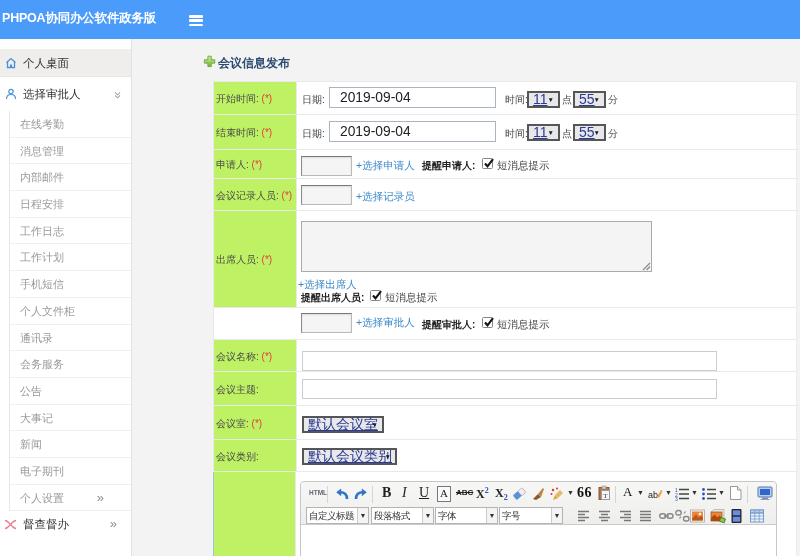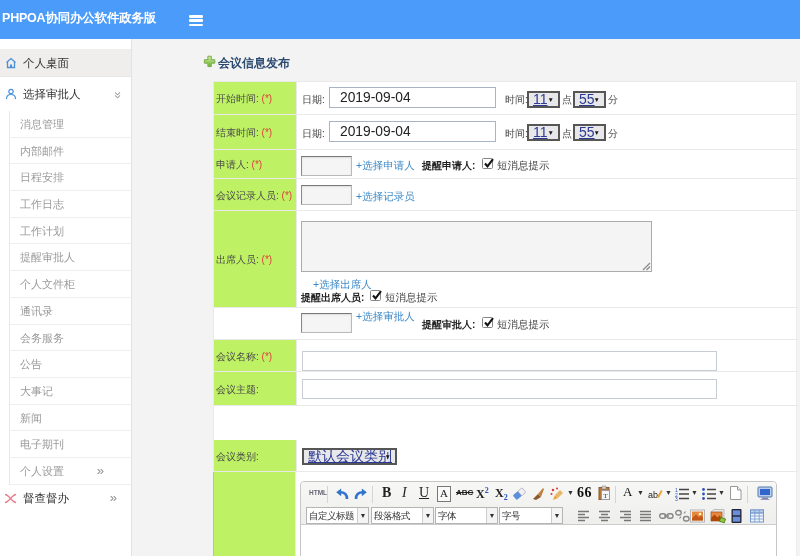--- a/index.html
+++ b/index.html
@@ -70,26 +70,27 @@
     </div>
   <div class="srow" id="m2">
       <svg width="12" height="12" viewBox="0 0 12 12">
         <circle cx="6" cy="3.5" r="2.2" fill="none" stroke="#4a90d9" stroke-width="1.2"></circle>
         <path d="M1.5 11 C1.5 7.8 3.5 6.5 6 6.5 C8.5 6.5 10.5 7.8 10.5 11" fill="none" stroke="#4a90d9" stroke-width="1.2"></path>
       </svg>
       <span class="txt">选择审批人</span>
       <span class="chev" style="transform:rotate(90deg);top:1px;right:10px;">»</span>
     </div>
   <div id="sub">
+    <div>在线考勤</div>
     <div>消息管理</div>
     <div>内部邮件</div>
     <div>日程安排</div>
     <div>工作日志</div>
     <div>工作计划</div>
-    <div>提醒审批人</div>
+    <div>手机短信</div>
     <div>个人文件柜</div>
     <div>通讯录</div>
     <div>会务服务</div>
     <div>公告</div>
     <div>大事记</div>
     <div>新闻</div>
     <div>电子期刊</div>
     <div>个人设置<span class="chev2">»</span></div>
   </div>
   <div id="m3">
@@ -176,35 +177,35 @@
   <div class="row" style="top:129px;height:97px;">
     <div class="lbl">
         <span class="in">出席人员: <span class="red">(*)</span></span>
       </div>
     <div class="fld">
       <div style="position:absolute;left:3px;top:10px;width:351px;height:51px;border:1px solid #ababab;background:#f4f4f4;">
         <svg style="position:absolute;right:0px;bottom:0px;" width="10" height="10" viewBox="0 0 10 10">
             <path d="M9 2 L2 9 M9 5.5 L5.5 9" stroke="#8a8a8a" stroke-width="1.2"></path>
           </svg>
       </div>
-      <span class="lnk" style="position:absolute;left:15px;top:67px;">+选择出席人</span>
+      <span class="lnk" style="position:absolute;left:0;top:67px;">+选择出席人</span>
       <span class="bld" style="position:absolute;left:3px;top:80px;">提醒出席人员:</span>
       <span class="cb" style="position:absolute;left:72px;top:79px;">
           <svg width="11" height="12" viewBox="0 0 11 12">
             <path d="M2 6.5 L4.5 9.3 L10 2.2" fill="none" stroke="#141414" stroke-width="2.1"></path>
           </svg>
         </span>
       <span style="position:absolute;left:87px;top:80px;font-size:10.5px;">短消息提示</span>
     </div>
   </div>
 
   <div class="row" style="top:226px;height:32px;">
     <div class="fld">
       <span class="sinp" style="left:3px;top:5px;"></span>
-      <span class="lnk" style="position:absolute;left:58px;top:2px;">+选择审批人</span>
+      <span class="lnk" style="position:absolute;left:58px;top:8px;">+选择审批人</span>
       <span class="bld" style="position:absolute;left:124px;top:10px;">提醒审批人:</span>
       <span class="cb" style="position:absolute;left:184px;top:9px;">
           <svg width="11" height="12" viewBox="0 0 11 12">
             <path d="M2 6.5 L4.5 9.3 L10 2.2" fill="none" stroke="#141414" stroke-width="2.1"></path>
           </svg>
         </span>
       <span style="position:absolute;left:199px;top:10px;font-size:10.5px;">短消息提示</span>
     </div>
   </div>
 
@@ -219,20 +220,28 @@
 
   <div class="row" style="top:290px;height:34px;">
     <div class="lbl">
         <span class="in">会议主题:</span>
       </div>
     <div class="fld">
         <span class="linp" style="top:7px;"></span>
       </div>
   </div>
 
+  <div class="row" style="top:324px;height:34px;">
+    <div class="lbl">
+        <span class="in">会议室: <span class="red">(*)</span></span>
+      </div>
+    <div class="fld">
+        <div class="sel" style="left:4px;top:10px;width:82px;"><span class="v">默认会议室</span><span class="ar">▼</span></div>
+      </div>
+  </div>
 
   <div class="row" style="top:358px;height:32px;">
     <div class="lbl">
         <span class="in">会议类别:</span>
       </div>
     <div class="fld">
         <div class="sel" style="left:4px;top:8px;width:95px;"><span class="v">默认会议类别</span><span class="ar">▼</span></div>
       </div>
   </div>
 

